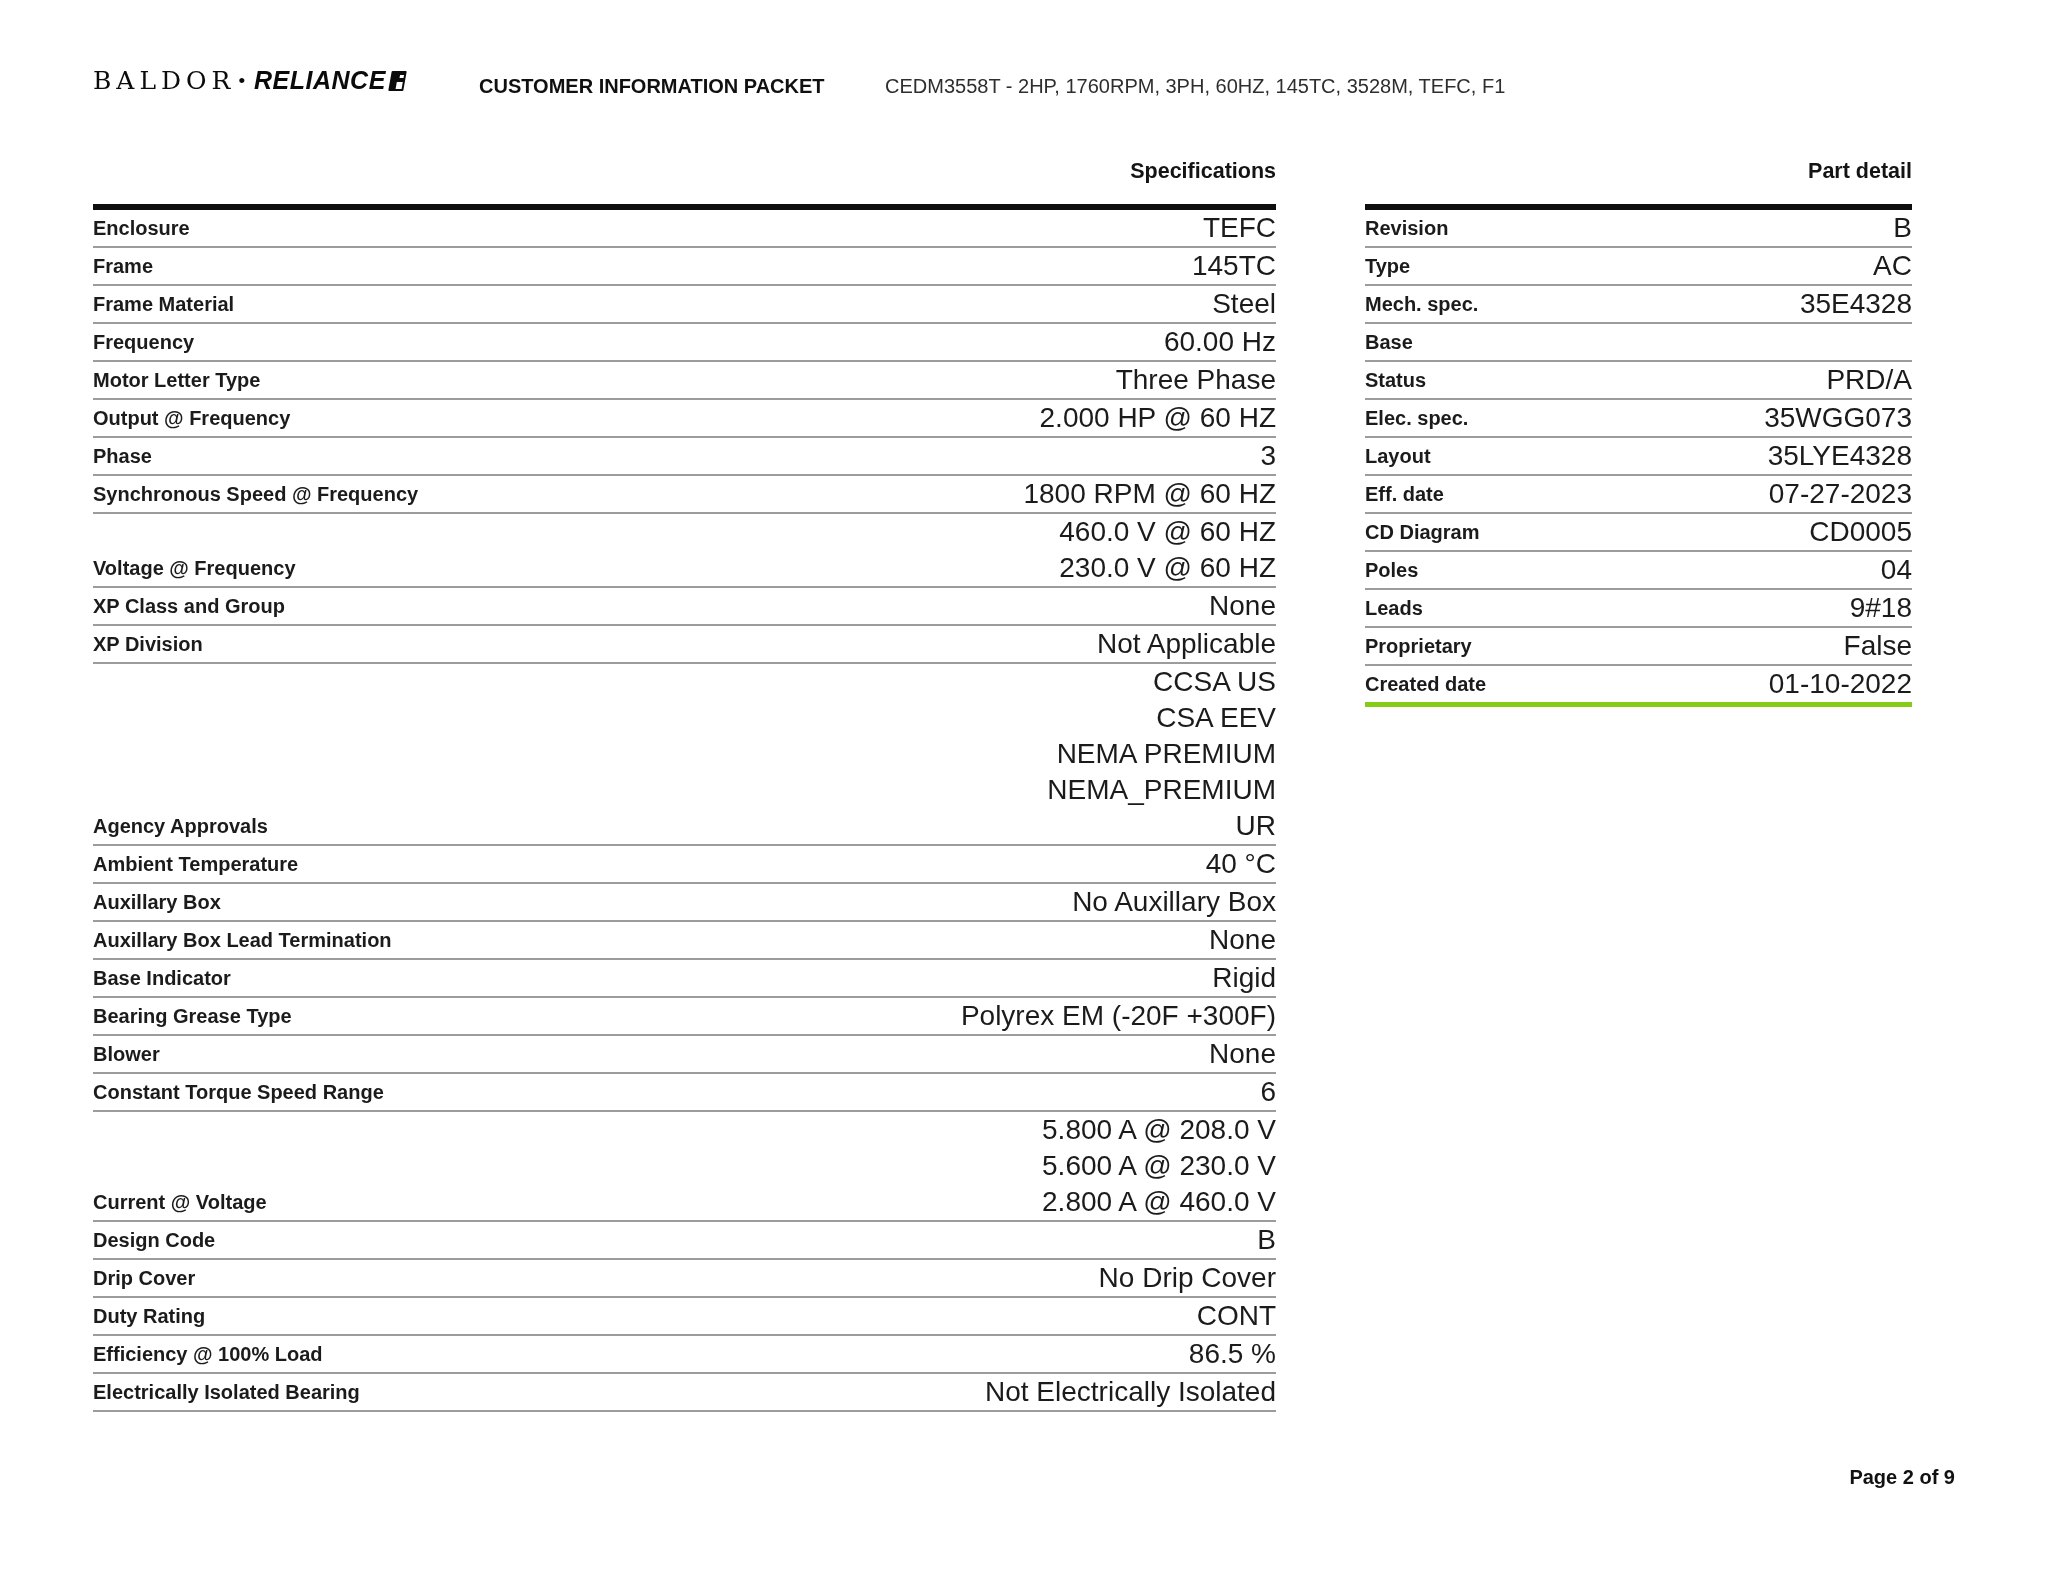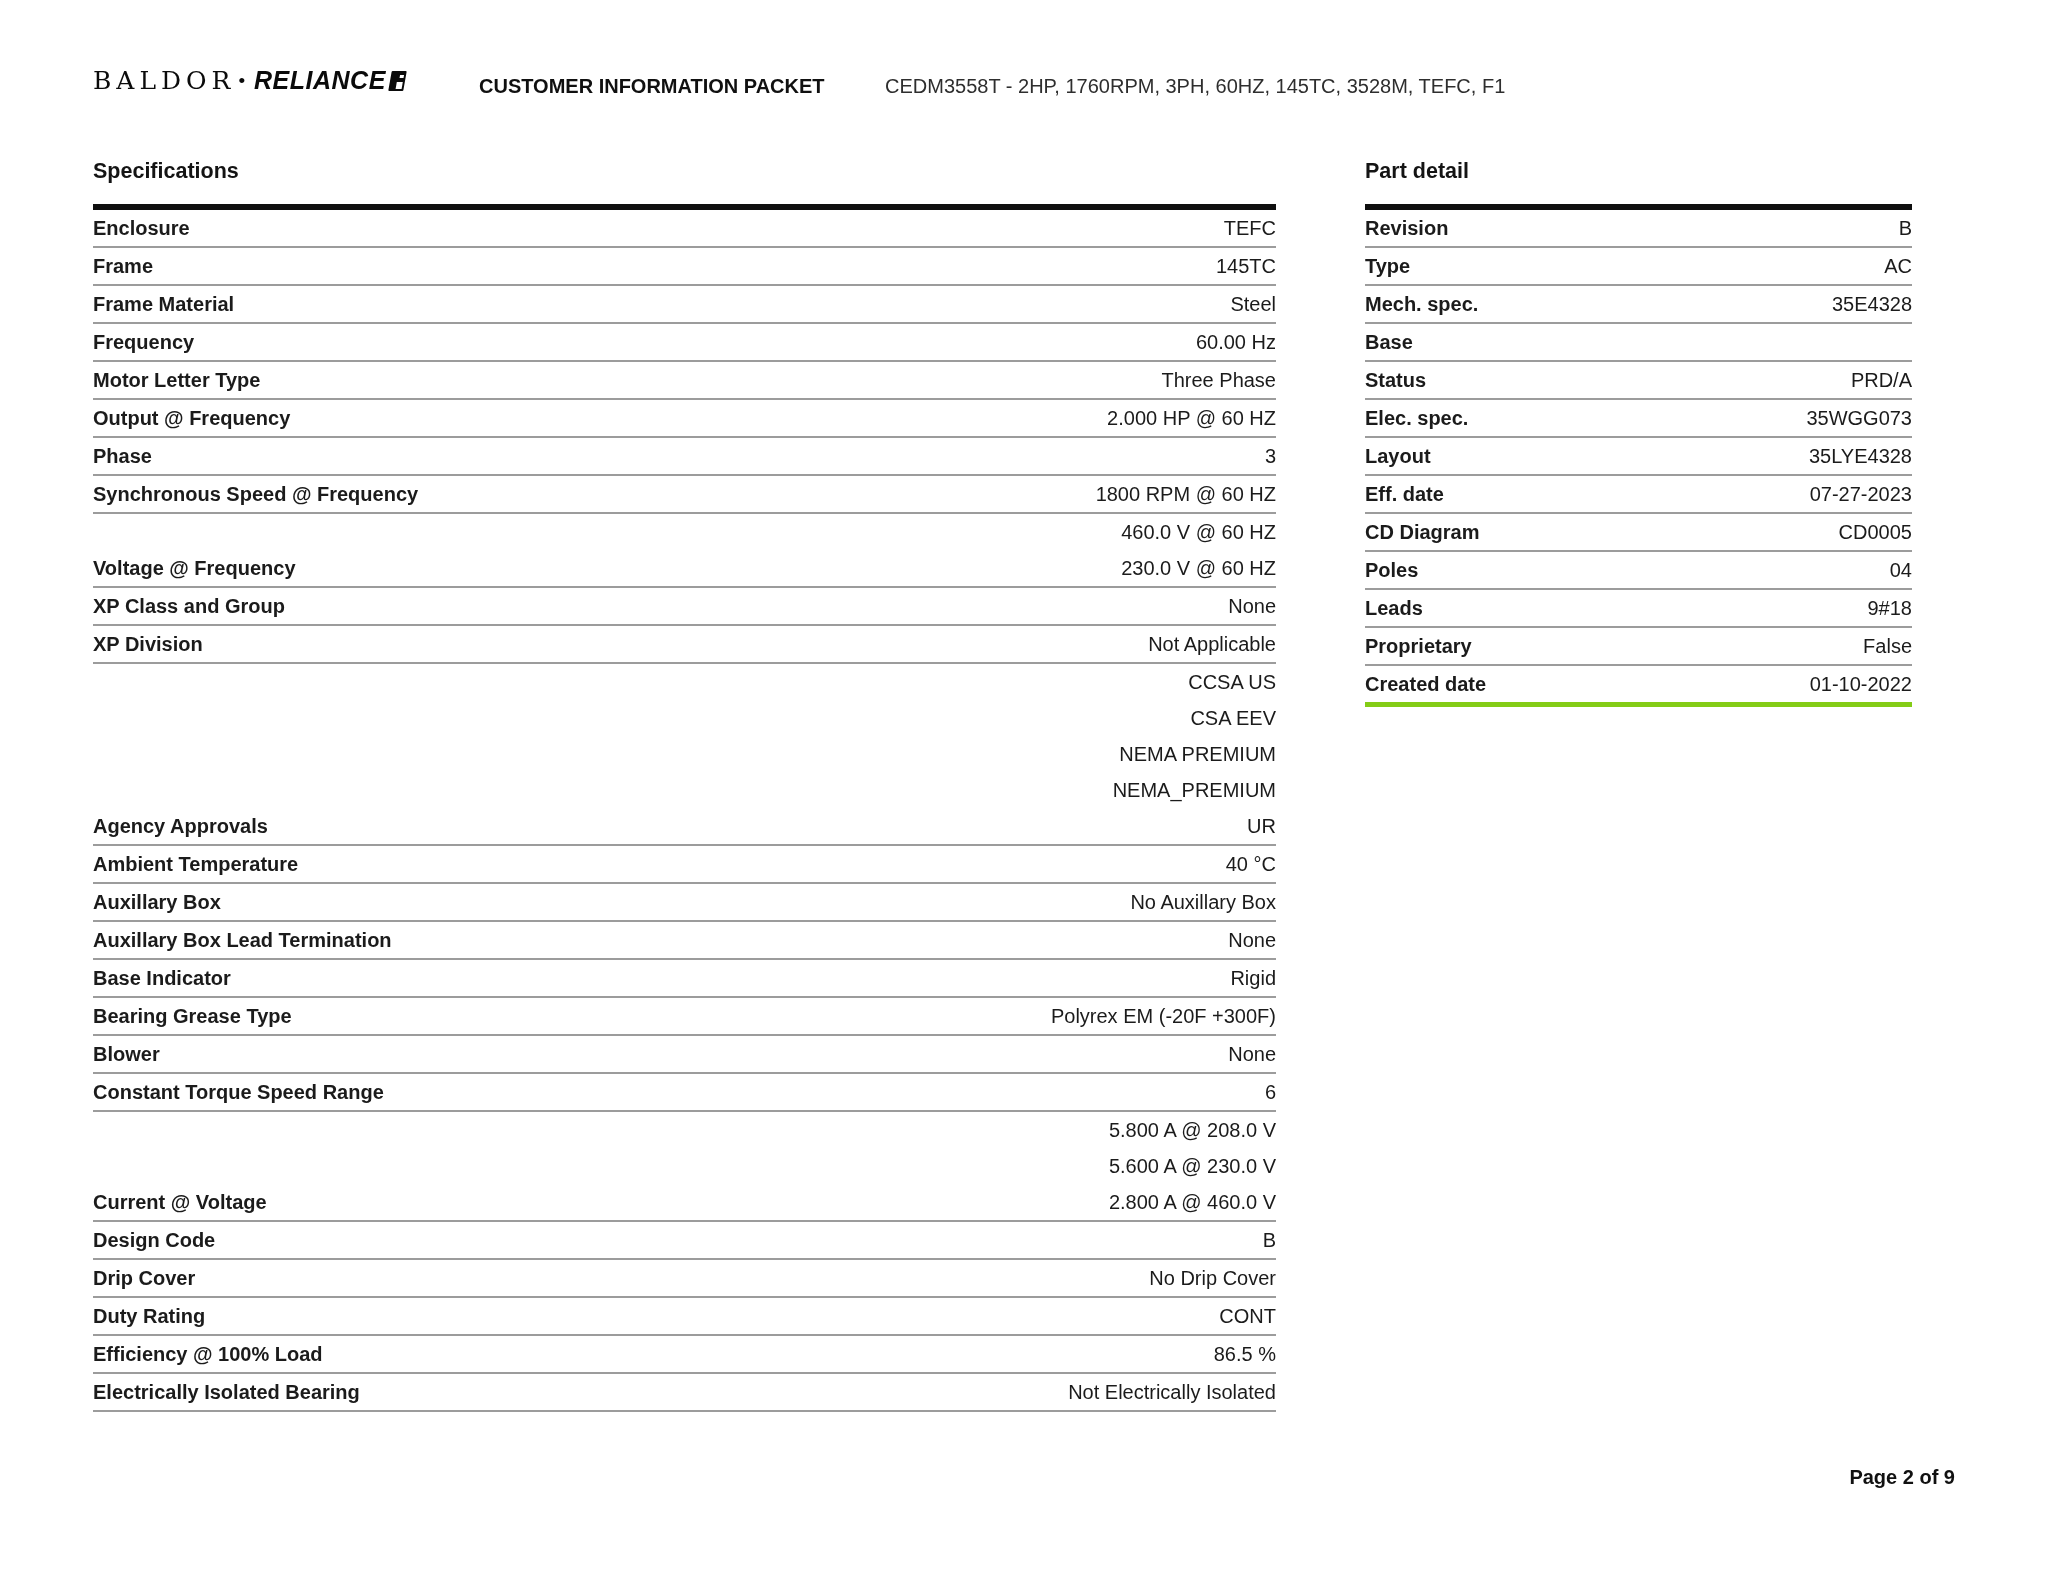--- a/index.html
+++ b/index.html
@@ -16,26 +16,26 @@
              margin-left:4px;transform:skewX(-10deg);border-radius:1px;}
   .logo-mark::after{content:"";position:absolute;right:2px;bottom:2px;width:6px;height:7px;background:#fff;}
   .logo-mark::before{content:"";position:absolute;right:2px;top:4px;width:4px;height:3px;background:#fff;}
   .doc-title{position:absolute;left:479px;top:75px;font-weight:bold;font-size:20px;color:#101010;}
   .part-desc{position:absolute;left:885px;top:75px;font-size:20px;color:#2e2e2e;}
 
   
   .col{position:absolute;top:158px;}
   .col-left{left:93px;width:1183px;}
   .col-right{left:1365px;width:547px;}
-  h2.sec-title{margin:0 0 19px 0;font-size:21.5px;line-height:27px;font-weight:bold;color:#141414;}
+  h2.sec-title{margin:0 0 19px 0;font-size:21.5px;line-height:27px;font-weight:bold;color:#141414;text-align:right;}
   .table{border-top:6px solid #0f0f0f;}
   .row{display:flex;justify-content:space-between;align-items:flex-end;
        border-bottom:2px solid #9c9c9c;}
   .row .label{font-weight:bold;font-size:20px;line-height:36px;padding-right:24px;white-space:nowrap;}
-  .row .value{text-align:right;font-size:20px;}
+  .row .value{text-align:right;font-size:28px;}
   .vline{line-height:36px;min-height:36px;white-space:nowrap;}
   .table.thick-bottom{border-bottom:5px solid #84cc16;}
   .table.thick-bottom .row:last-child{border-bottom:none;}
 
   
   .footer{position:absolute;right:93px;top:1466px;font-size:20px;font-weight:600;color:#111;}
 </style>
 </head>
 <body>
 

